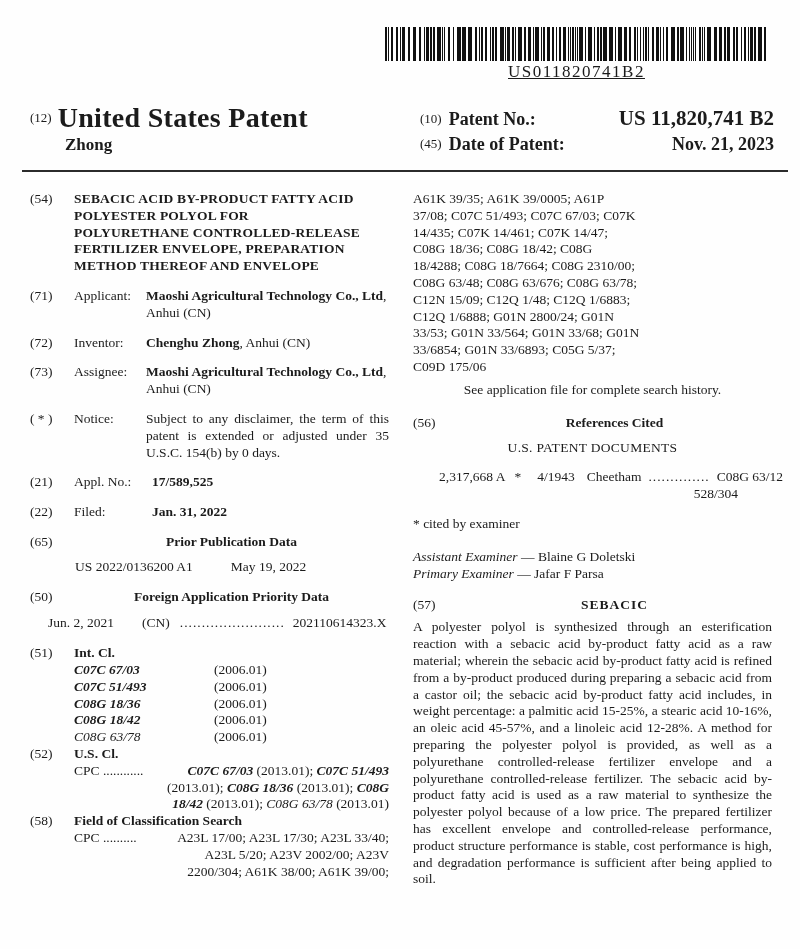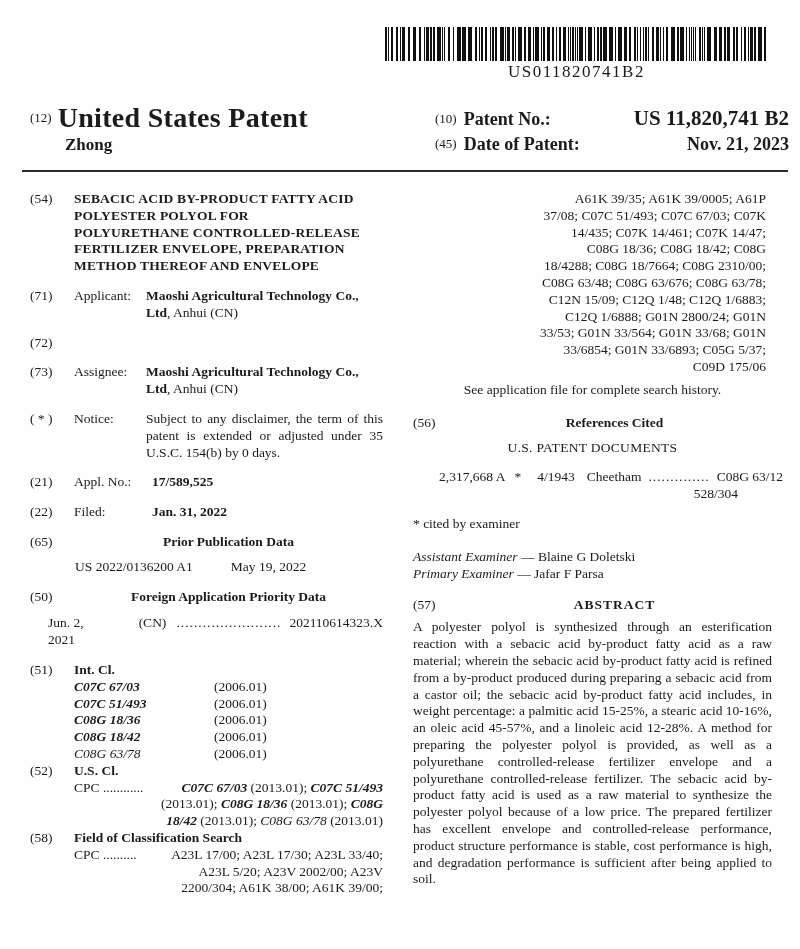--- a/index.html
+++ b/index.html
@@ -5,37 +5,37 @@
   html,body{margin:0;padding:0;background:#e8e8e8;}
   .page{position:relative;width:800px;height:949px;background:#fefefe;
         font-family:"Liberation Serif","DejaVu Serif",serif;color:#1b1b1b;overflow:hidden;}
 
   
   .barcode{position:absolute;left:385px;top:27px;width:383px;text-align:center;}
   .bars{height:34px;display:flex;align-items:stretch;}
   .bars div{flex:none;height:100%;}
   .bar{background:#101010;}
   .gap{background:transparent;}
-  .barcode-label{font-size:17px;letter-spacing:1.5px;margin-top:1px;}
+  .barcode-label{font-size:17px;letter-spacing:1.5px;margin-top:1px;text-decoration:underline;}
 
   
   .hdr-left{position:absolute;left:30px;top:102px;}
   .inid-sm{font-size:13px;position:relative;top:-5px;}
   .us-patent{font-size:28px;font-weight:bold;letter-spacing:0.3px;margin-left:6px;}
   .hdr-surname{font-size:17px;font-weight:bold;margin-left:35px;margin-top:1px;}
-  .hdr-right{position:absolute;left:435px;top:106px;width:354px;}
+  .hdr-right{position:absolute;left:420px;top:106px;width:354px;}
   .hdr-row{display:flex;align-items:baseline;margin-bottom:3px;font-size:18px;}
   .hdr-row .inid-sm{top:-2px;}
   .hdr-lbl{font-weight:bold;margin-left:7px;white-space:nowrap;}
   .hdr-val{flex:1;text-align:right;font-weight:bold;white-space:nowrap;}
   .patent-no{font-size:21px;}
   .rule{position:absolute;left:22px;top:170px;width:766px;height:2px;background:#2b2b2b;}
 
   
-  .columns{position:absolute;left:30px;top:191px;width:742px;display:flex;gap:30px;
+  .columns{position:absolute;left:30px;top:191px;width:742px;display:flex;gap:24px;
            font-size:13.5px;line-height:16.8px;}
   .col{width:359px;}
   .row{display:flex;margin-bottom:13px;}
   .inid{flex:none;width:44px;}
   .row-body{flex:1;min-width:0;}
   .lblflex{display:flex;}
   .lbl{flex:none;width:72px;}
   .lbl-wide{flex:none;width:78px;}
   .val{flex:1;}
   .bold{font-weight:bold;}
@@ -47,21 +47,21 @@
   .prio-country{margin-left:28px;}
   .prio-dots{margin-left:10px;letter-spacing:1px;}
   .prio-num{margin-left:8px;}
   .icl-row{display:flex;}
   .icl-code{flex:none;width:140px;font-weight:bold;font-style:italic;}
   .icl-row.icl-plain .icl-code{font-weight:normal;}
   .flexline{display:flex;justify-content:space-between;}
   .rline{text-align:right;}
   .seg-bi{font-weight:bold;font-style:italic;}
   .seg-i{font-style:italic;}
-  .rcol-line{text-align:right;padding-right:6px;}
+  .rcol-line{padding-right:6px;}
   .search-note{text-align:center;margin:6px 0 16px 0;}
   .subhead{text-align:center;margin-bottom:12px;letter-spacing:0.3px;}
   .ref-entry{display:flex;padding-left:26px;white-space:nowrap;}
   .ref-entry span{flex:none;}
   .ref-star{margin-left:9px;}
   .ref-date{margin-left:16px;}
   .ref-name{margin-left:12px;}
   .ref-dots{margin-left:7px;letter-spacing:1px;}
   .ref-class{margin-left:7px;}
   .ref-class2{text-align:right;padding-right:34px;margin-bottom:13px;}
@@ -318,20 +318,24 @@
       <div class="row">
         <span class="inid">(71)</span>
         <div class="row-body lblflex">
           <span class="lbl">Applicant:</span>
           <span class="val"><span class="bold">Maoshi Agricultural Technology Co., Ltd</span><span>, Anhui (CN)</span></span>
         </div>
       </div>
 
       <div class="row">
         <span class="inid">(72)</span>
+        <div class="row-body lblflex">
+          <span class="lbl">Inventor:</span>
+          <span class="val"><span class="bold">Chenghu Zhong</span><span>, Anhui (CN)</span></span>
+        </div>
       </div>
 
       <div class="row">
         <span class="inid">(73)</span>
         <div class="row-body lblflex">
           <span class="lbl">Assignee:</span>
           <span class="val"><span class="bold">Maoshi Agricultural Technology Co., Ltd</span><span>, Anhui (CN)</span></span>
         </div>
       </div>
 
@@ -475,20 +479,20 @@
           <span>— Blaine G Doletski</span>
         </div>
         <div class="examiner">
           <span class="ex-lbl">Primary Examiner</span>
           <span>— Jafar F Parsa</span>
         </div>
       </div>
 
       <div class="row" style="margin-bottom:6px">
         <span class="inid">(57)</span>
-        <div class="row-body center-head" style="letter-spacing:1px">ABSTRACT</div>
+        <div class="row-body center-head" style="letter-spacing:1px">SEBACIC</div>
       </div>
       <div class="just">A polyester polyol is synthesized through an esterification reaction with a sebacic acid by-product fatty acid as a raw material; wherein the sebacic acid by-product fatty acid is refined from a by-product produced during preparing a sebacic acid from a castor oil; the sebacic acid by-product fatty acid includes, in weight percentage: a palmitic acid 15-25%, a stearic acid 10-16%, an oleic acid 45-57%, and a linoleic acid 12-28%. A method for preparing the polyester polyol is provided, as well as a polyurethane controlled-release fertilizer envelope and a polyurethane controlled-release fertilizer. The sebacic acid by-product fatty acid is used as a raw material to synthesize the polyester polyol because of a low price. The prepared fertilizer has excellent envelope and controlled-release performance, product structure performance is stable, cost performance is high, and degradation performance is sufficient after being applied to soil.</div>
 
 
     </div>
   </div>
 </div>
 
 </body></html>

